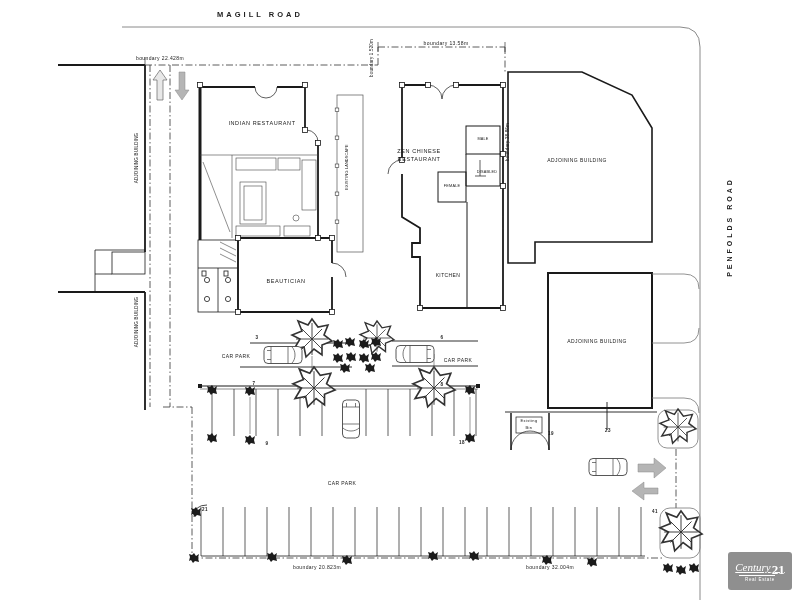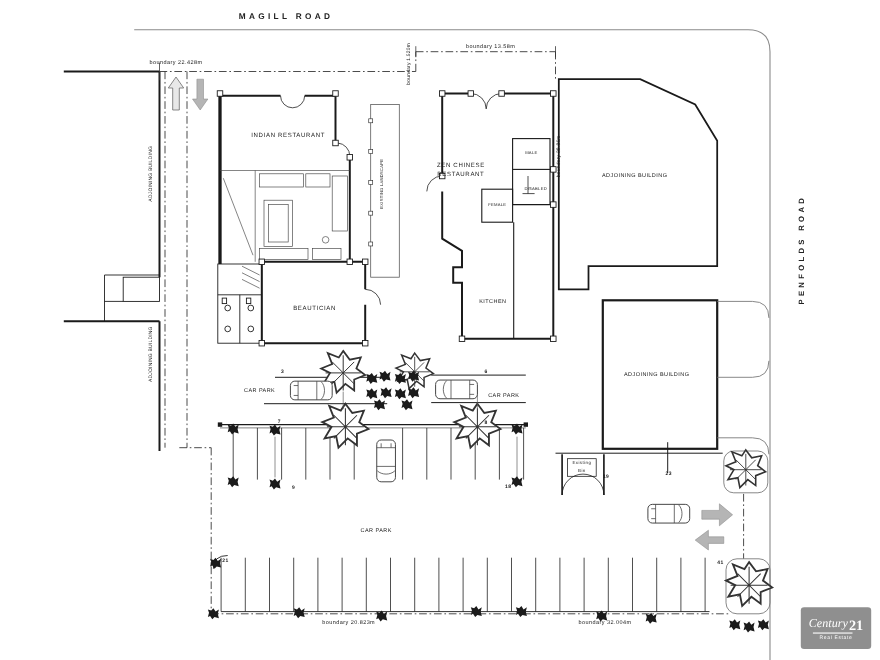--- a/index.html
+++ b/index.html
@@ -12,21 +12,21 @@
   .fs38{font-size:3.8px;letter-spacing:.2px;}
   .fs4{font-size:4px;}
   .fs45{font-size:4.5px;letter-spacing:.2px;}
   .fs55{font-size:5.5px;letter-spacing:.6px;}
   .road{font-size:7.5px;letter-spacing:3px;color:#222;font-weight:bold;}
   .roadv{font-size:7px;letter-spacing:3px;color:#222;font-weight:bold;}
   .num{font-size:4.5px;font-weight:bold;}
   .c21{position:absolute;left:728px;top:552px;width:64px;height:38px;background:#8f8f8f;
        border-radius:3px;color:#fff;display:flex;flex-direction:column;align-items:center;
        justify-content:center;font-family:"Liberation Serif",serif;}
-  .c21-script{font-style:italic;font-size:11px;line-height:1;}
+  .c21-script{font-style:italic;font-size:11px;line-height:1;text-decoration:underline;}
   .c21-num{font-size:13px;font-weight:bold;font-style:normal;position:relative;top:3px;margin-left:1px;}
   .c21-line{width:36px;height:1px;background:#fff;margin:2px 0 2px -6px;}
   .c21-tag{font-size:4.5px;letter-spacing:.6px;font-family:"Liberation Sans",sans-serif;line-height:1;}
 </style>
 </head>
 <body>
 
 <div class="stage">
 
 <svg width="800" height="600" viewBox="0 0 800 600">

